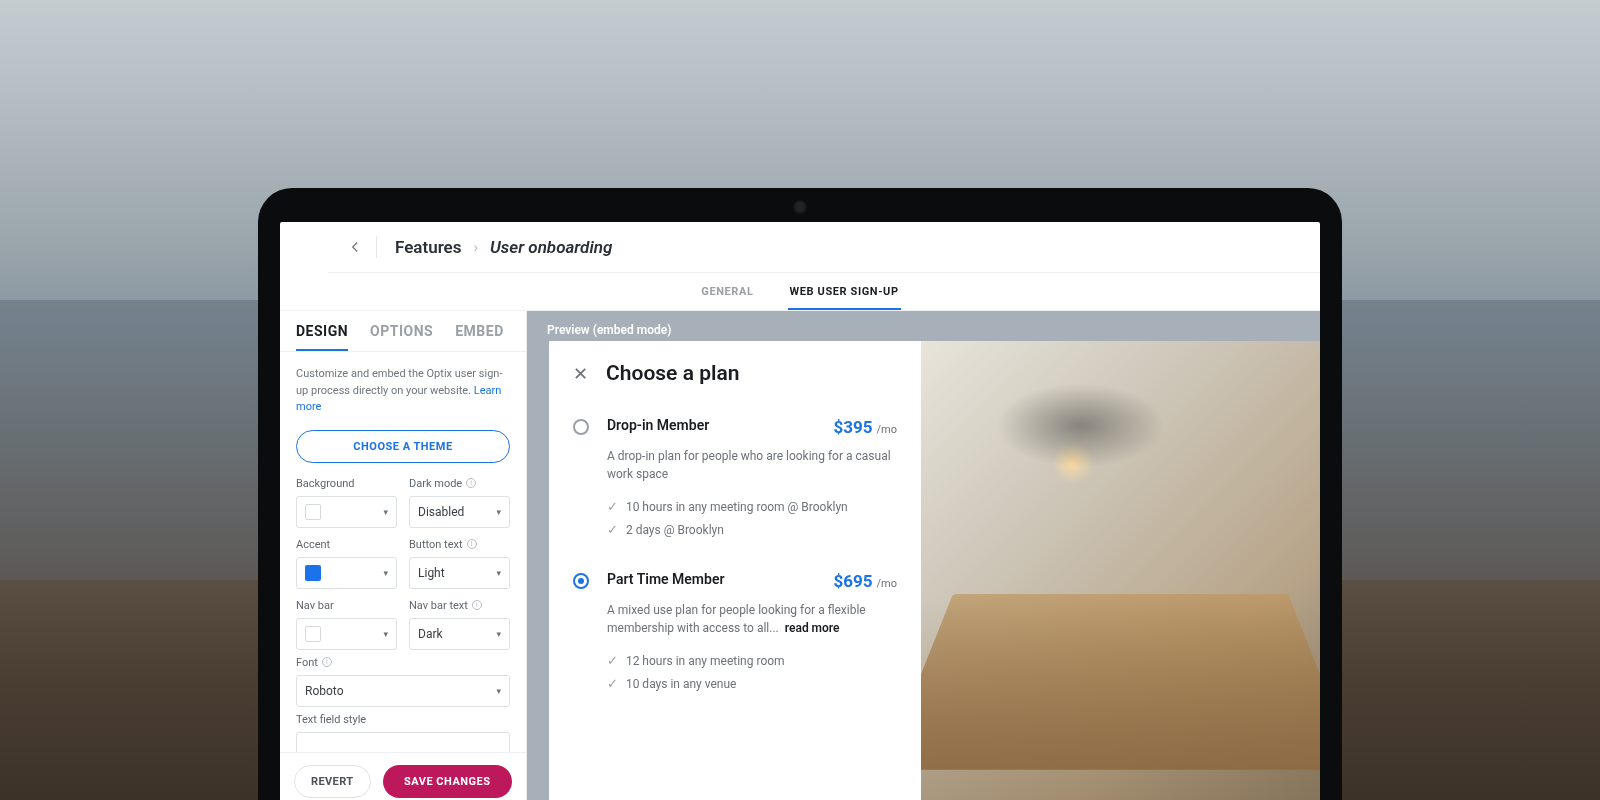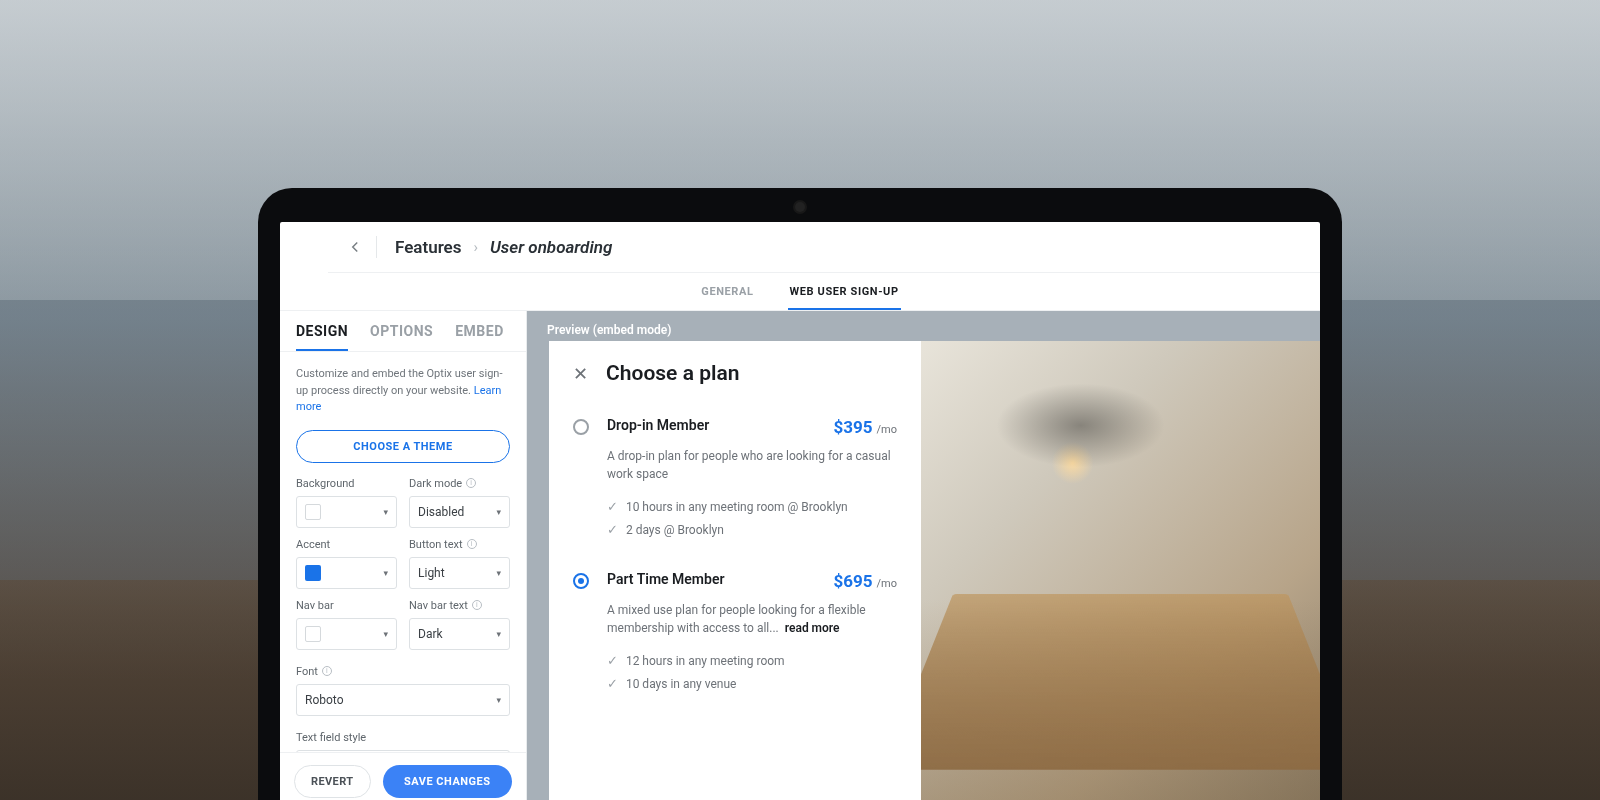--- a/index.html
+++ b/index.html
@@ -54,24 +54,24 @@
 .theme-btn { width:100%; margin-top:14px; border:1px solid #1a73e8; color:#1a73e8; background:#fff;
   border-radius:18px; padding:9px 0; font-size:11px; font-weight:700; letter-spacing:0.5px; cursor:pointer;}
 .grid2 { display:grid; grid-template-columns:1fr 1fr; gap:10px 12px; margin-top:14px;}
 .fld label { font-size:11px; color:#5f666c; display:flex; align-items:center; gap:4px; margin-bottom:6px;}
 .info-ic { width:10px; height:10px; border:1px solid #b8bec4; border-radius:50%; display:inline-flex; align-items:center; justify-content:center; font-size:7px; color:#b8bec4;}
 .select { display:flex; align-items:center; height:32px; border:1px solid #dde1e4; border-radius:3px; font-size:12px; color:#3b4045; padding:0 8px; position:relative; cursor:pointer; background:#fff;}
 .select .caret { position:absolute; right:8px; font-size:9px; color:#6d7278;}
 .swatch { width:16px; height:16px; border-radius:2px; display:inline-block;}
 .sw-white { background:#fff; border:1px solid #d5d9dc;}
 .sw-accent { background:#1a73e8;}
-.grid1 { margin-top:15px;}
+.grid1 { margin-top:6px;}
 .footer { display:flex; gap:12px; padding:12px 14px; border-top:1px solid #eef0f2; align-items:center;}
 .revert { border:1px solid #dfe3e6; background:#fff; color:#4b5157; font-size:11px; font-weight:700; letter-spacing:0.4px; padding:9px 16px; border-radius:18px; cursor:pointer;}
-.save { flex:1; background:#3b82f6; color:#fff; border:none; font-size:11px; font-weight:700; letter-spacing:0.5px; padding:10px 0; border-radius:18px; cursor:pointer;}
+.save { flex:1; background:#be185d; color:#fff; border:none; font-size:11px; font-weight:700; letter-spacing:0.5px; padding:10px 0; border-radius:18px; cursor:pointer;}
 
 
 .preview { flex:1; background:#a7b0b8; position:relative; min-width:0;}
 .prev-label { position:absolute; top:12px; left:20px; font-size:12px; font-weight:600; color:#fff;}
 .prev-stage { position:absolute; top:30px; left:22px; right:0; bottom:0; display:flex; align-items:stretch;}
 .plan-panel { width:372px; background:#fff; padding:20px 24px 0; overflow:hidden;}
 .pp-head { display:flex; align-items:center; gap:18px; margin-bottom:24px;}
 .close-x { color:#6d7278; font-size:18px; cursor:pointer;}
 .pp-title { font-size:21px; font-weight:600; color:#1a1d21;}
 .plan { display:flex; gap:18px; padding:8px 0 22px;}

